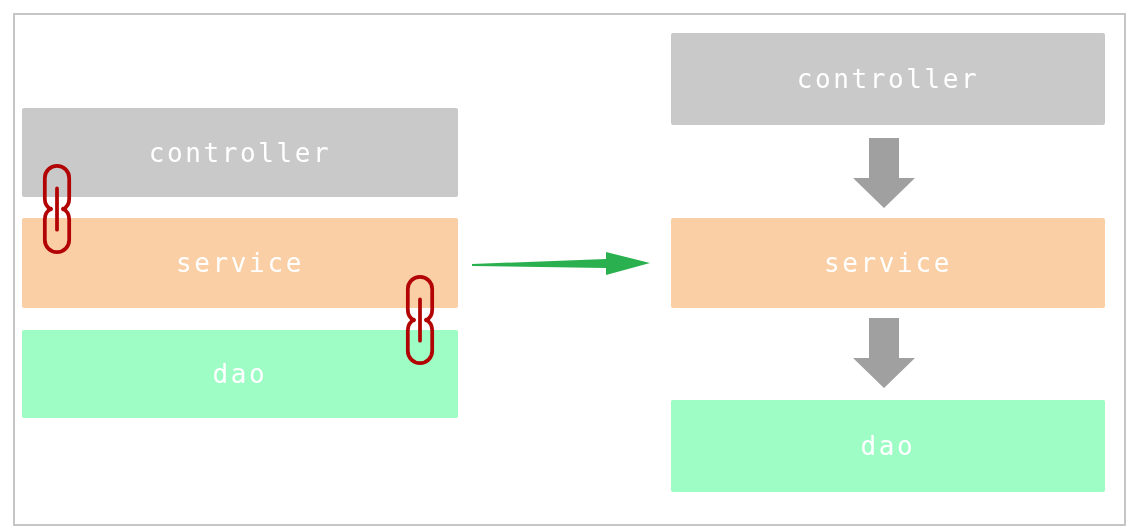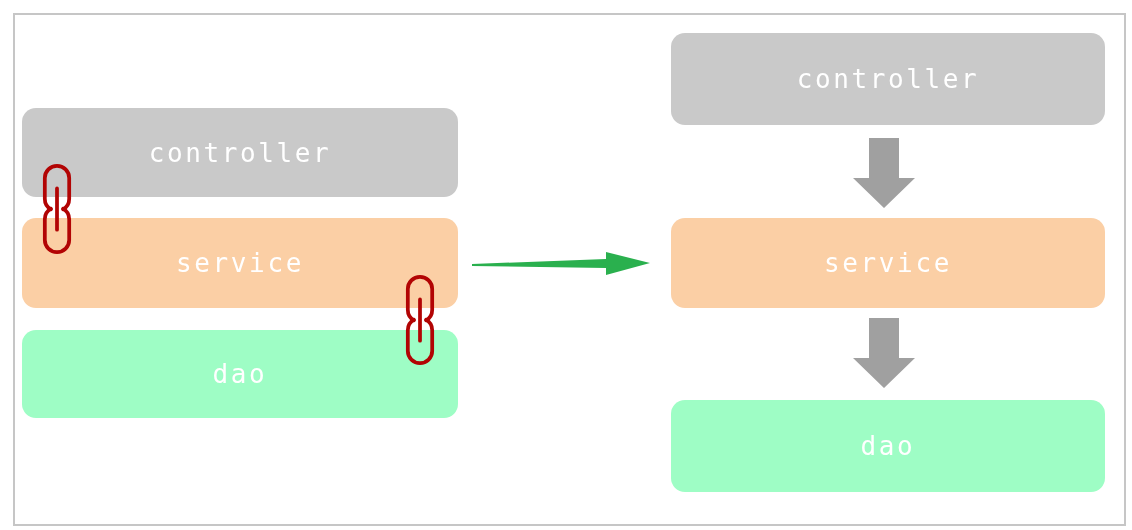--- a/index.html
+++ b/index.html
@@ -21,21 +21,21 @@
     position: absolute;
     left: 13px;
     top: 13px;
     right: 6px;
     bottom: 4px;
     border: 2px solid #c6c6c6;
     pointer-events: none;
   }
   .layer-box {
     position: absolute;
-    border-radius: 14px;
+    border-radius: 2px;
     display: flex;
     align-items: center;
     justify-content: center;
   }
   .layer-label {
     font-family: "DejaVu Sans Mono", monospace;
     font-size: 26px;
     letter-spacing: 2.6px;
     color: #ffffff;
     white-space: nowrap;

